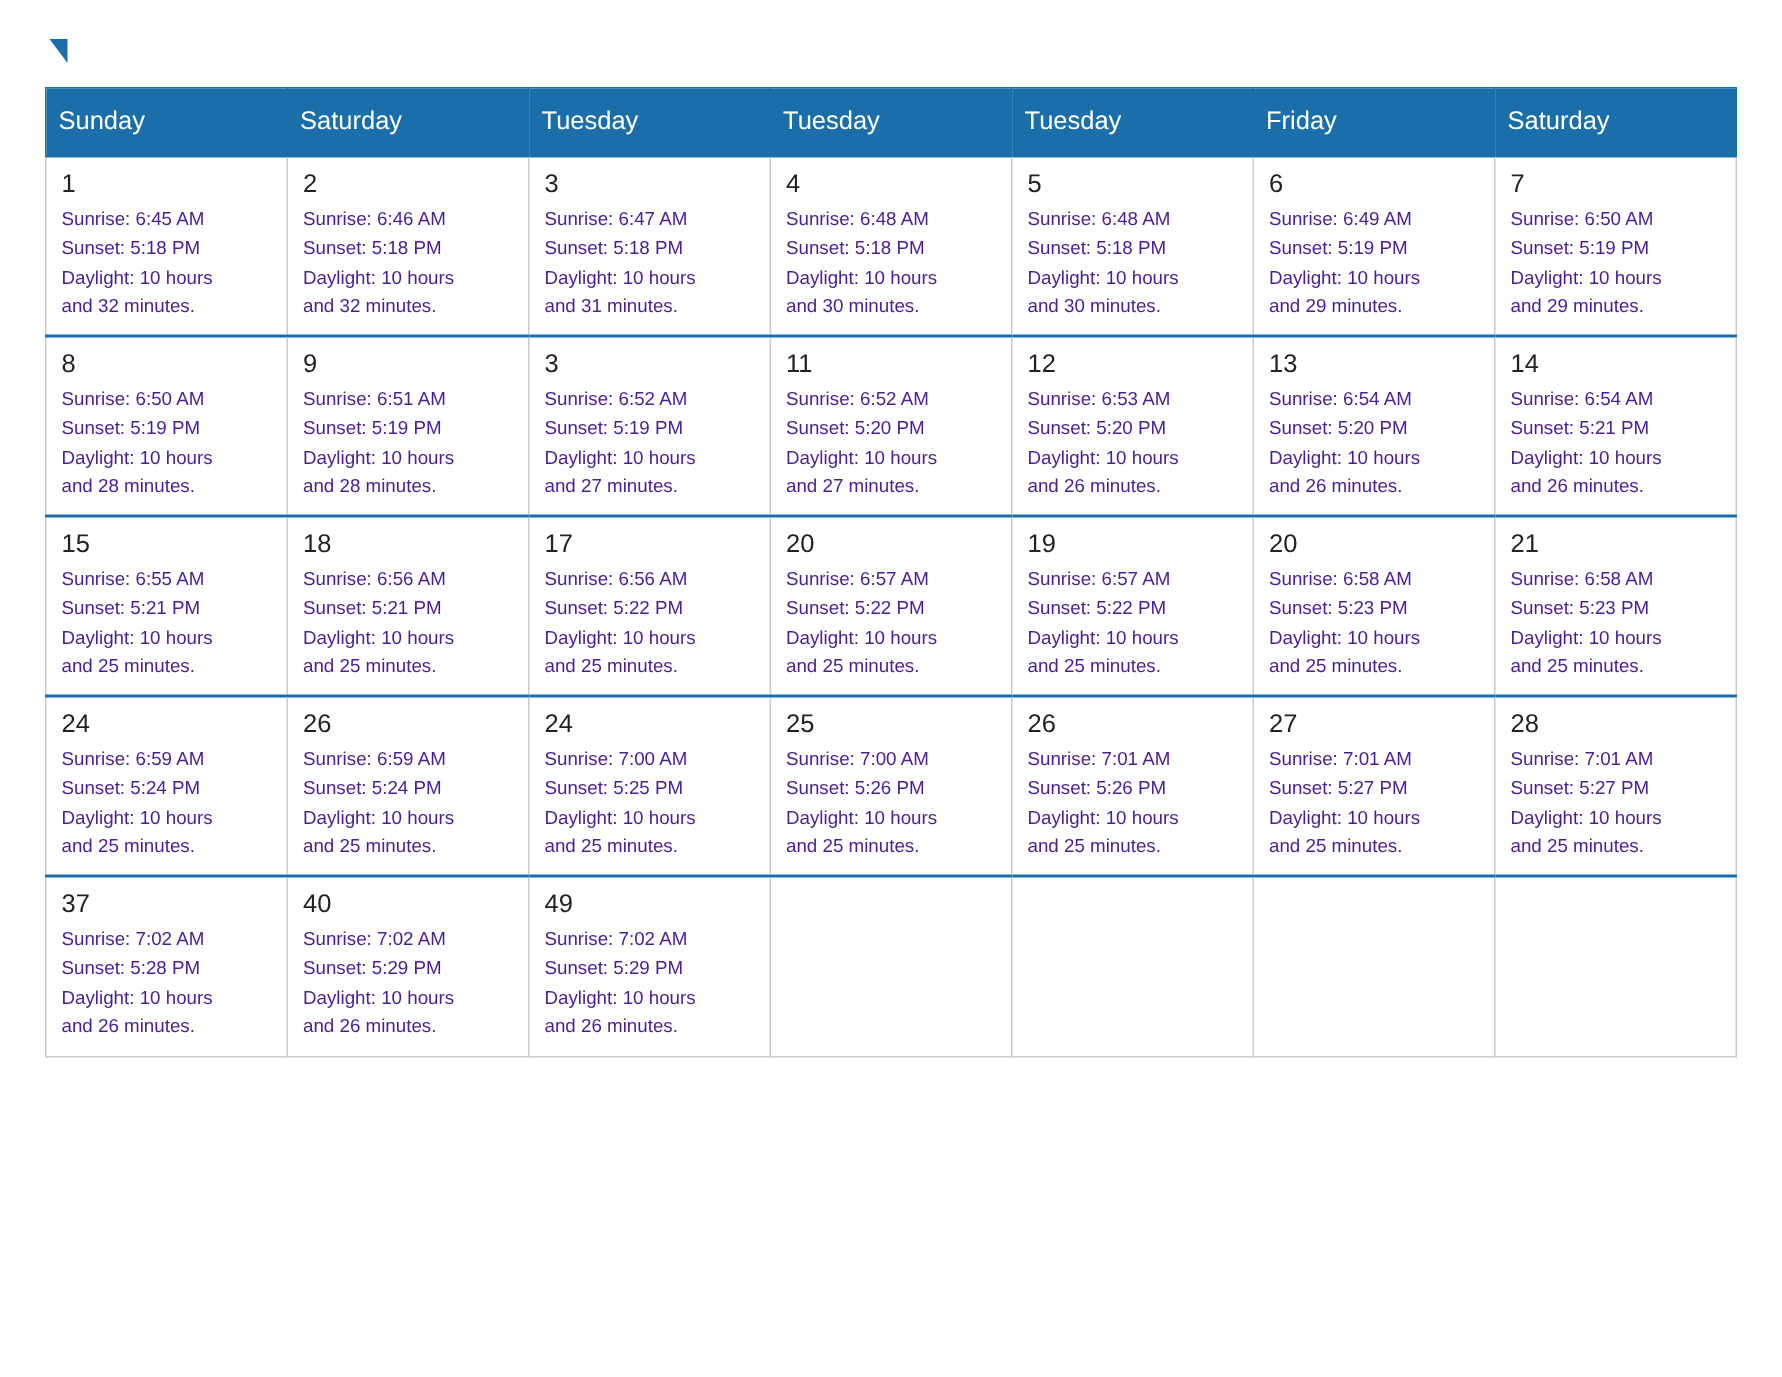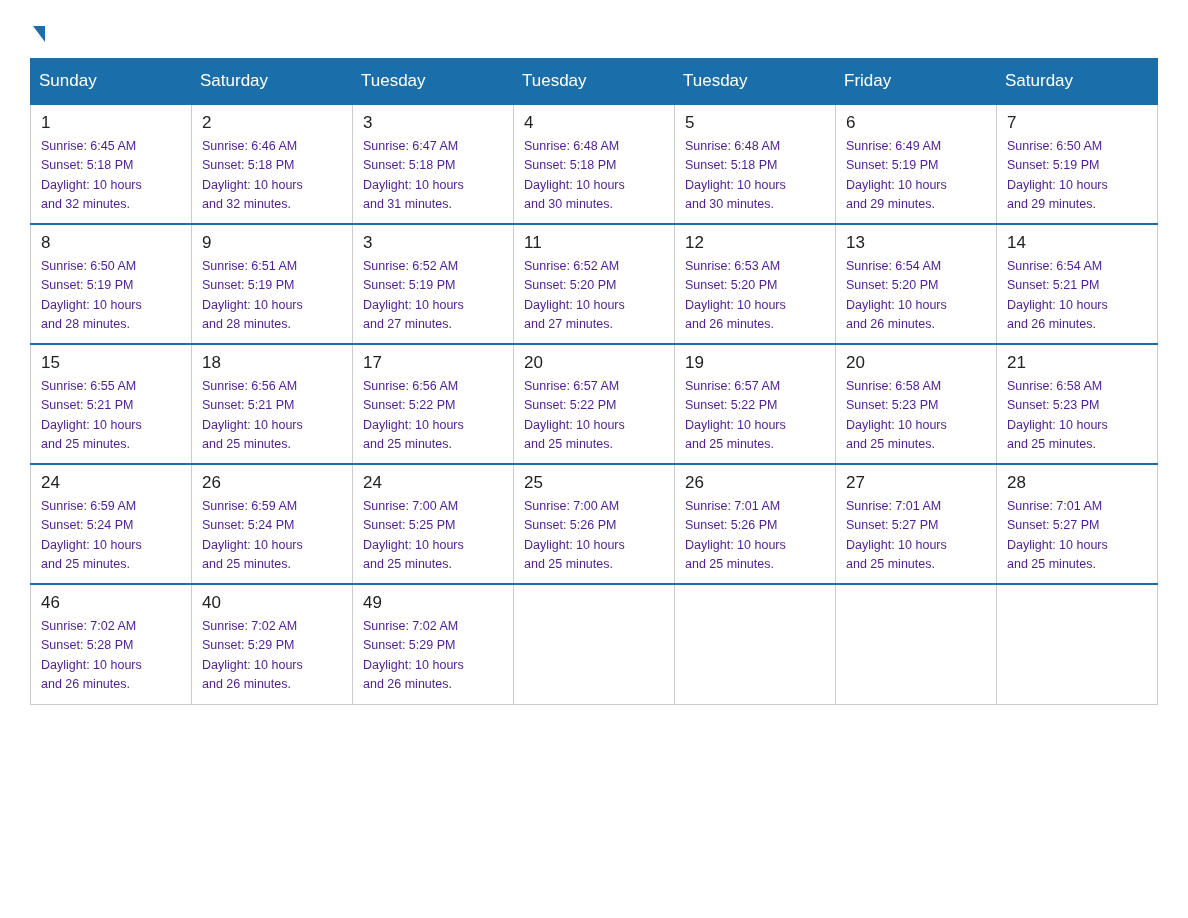--- a/index.html
+++ b/index.html
@@ -379,21 +379,21 @@
           <div class="day-info">
             Sunrise: 7:01 AM<br>
             Sunset: 5:27 PM<br>
             Daylight: 10 hours<br>
             and 25 minutes.
           </div>
         </td>
       </tr>
       <tr>
         <td>
-          <span class="day-number">46</span>
+          <span class="day-number">37</span>
           <div class="day-info">
             Sunrise: 7:02 AM<br>
             Sunset: 5:28 PM<br>
             Daylight: 10 hours<br>
             and 26 minutes.
           </div>
         </td>
         <td>
           <span class="day-number">40</span>
           <div class="day-info">

